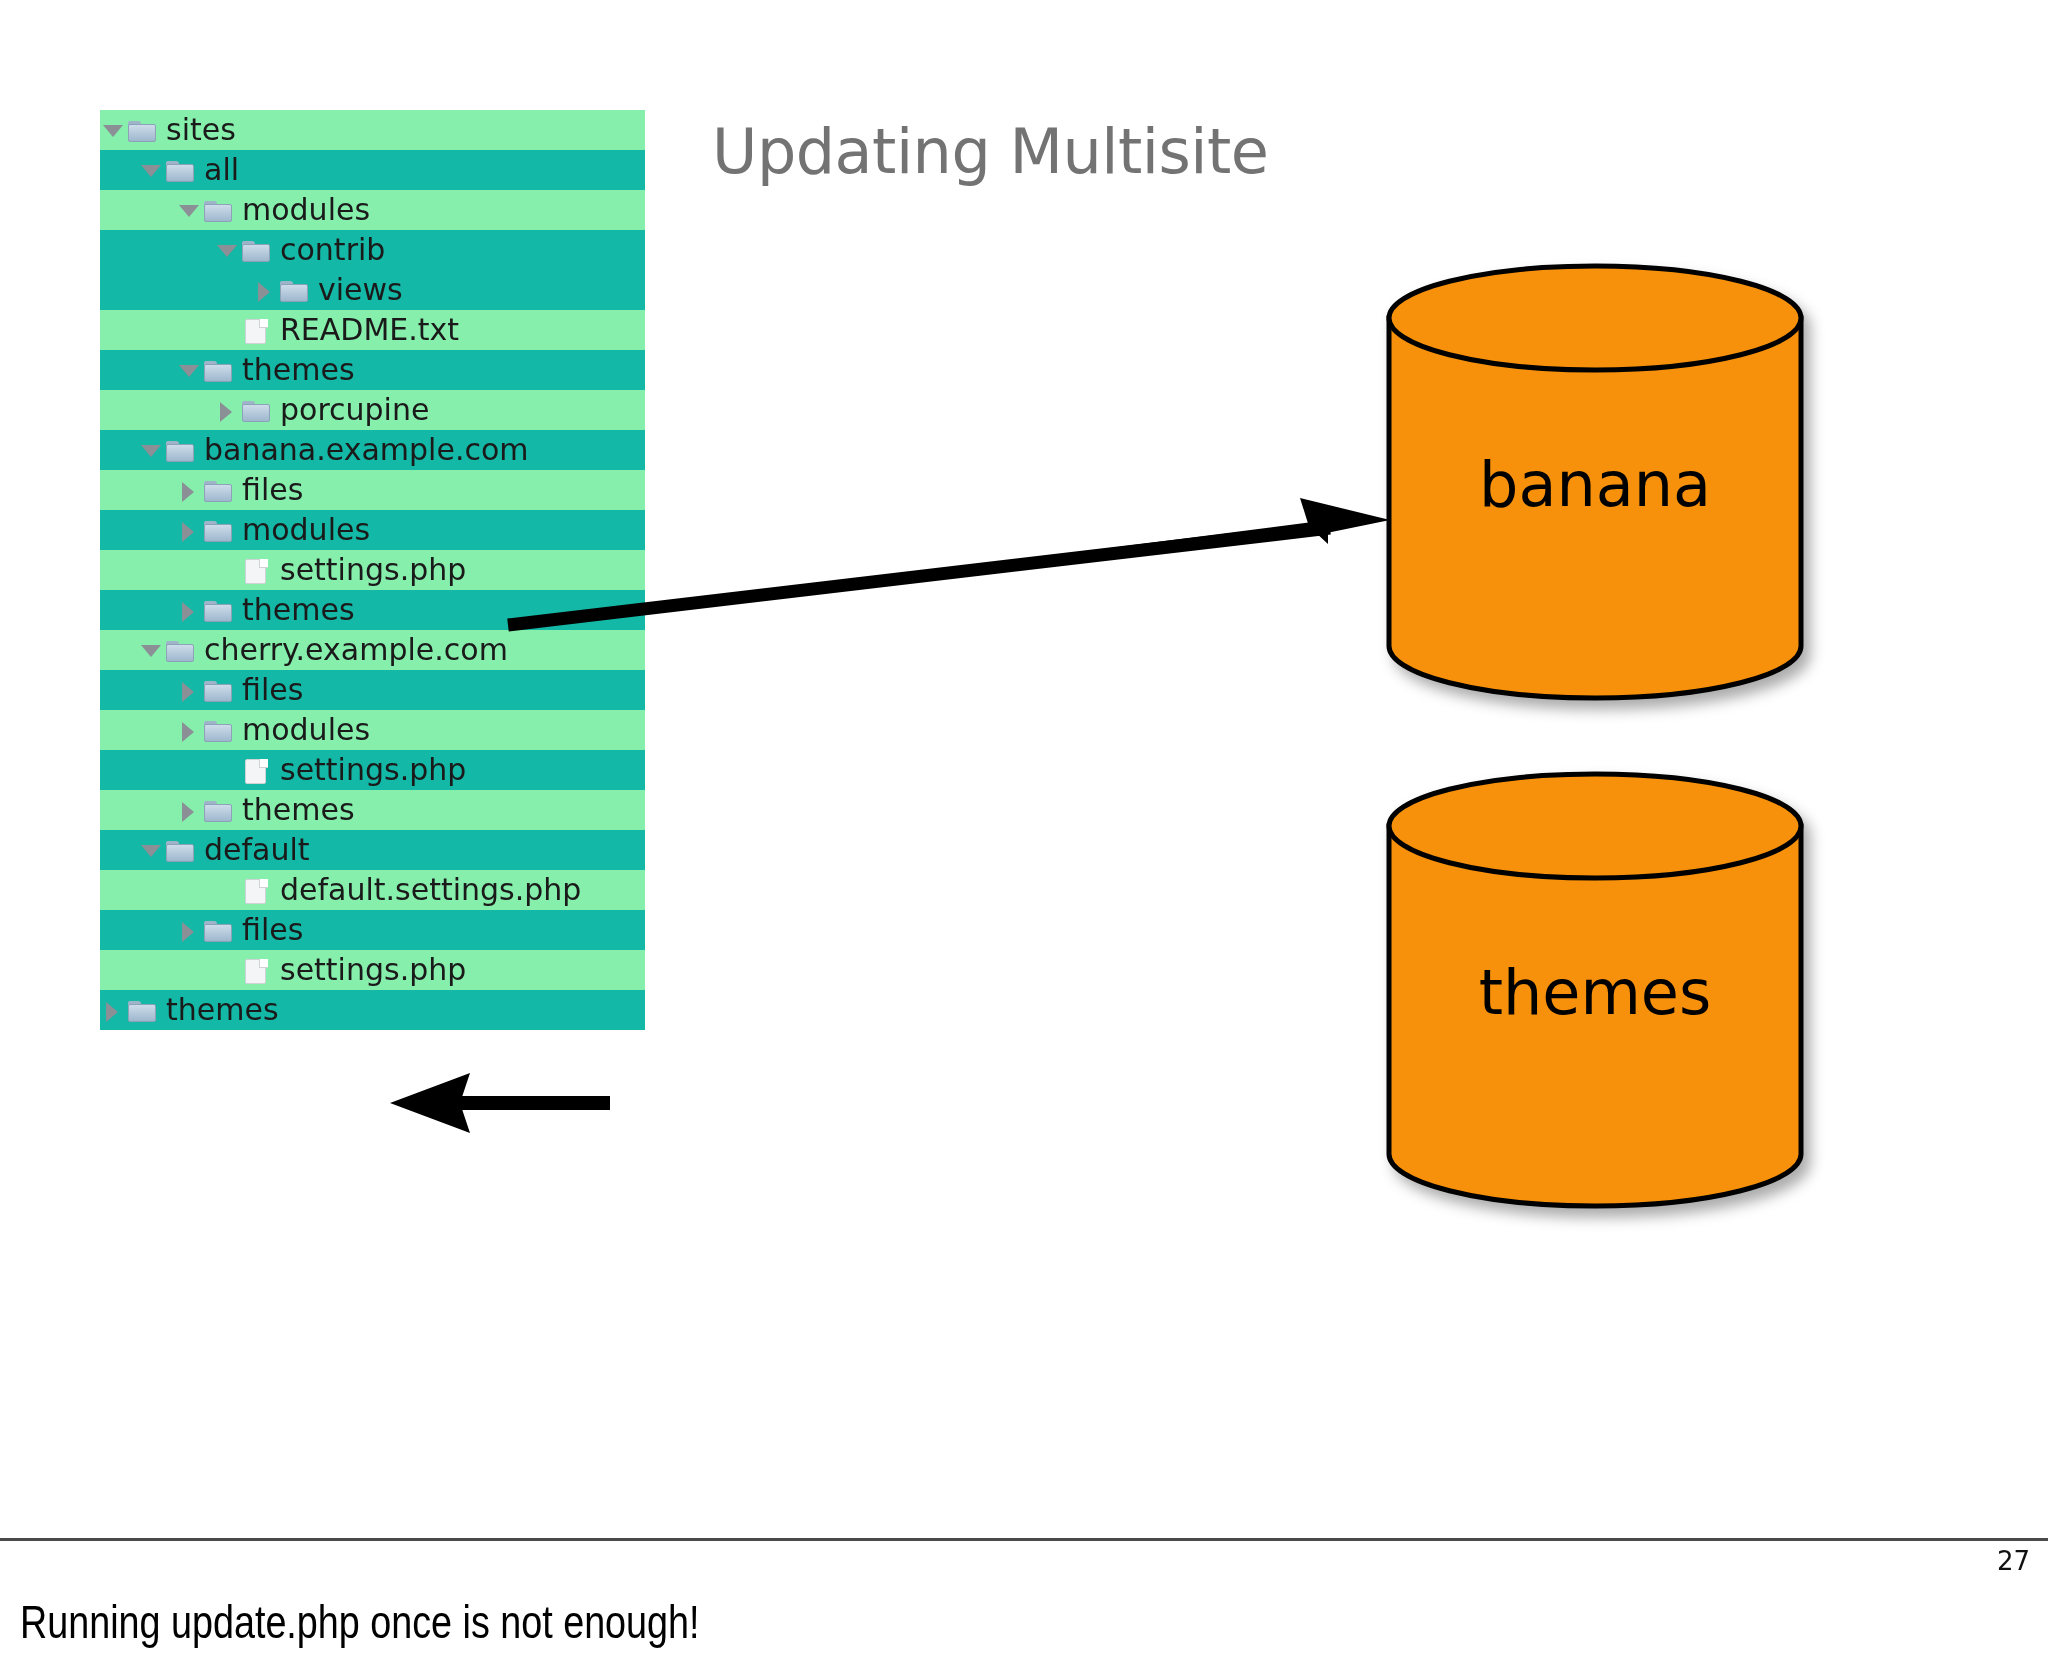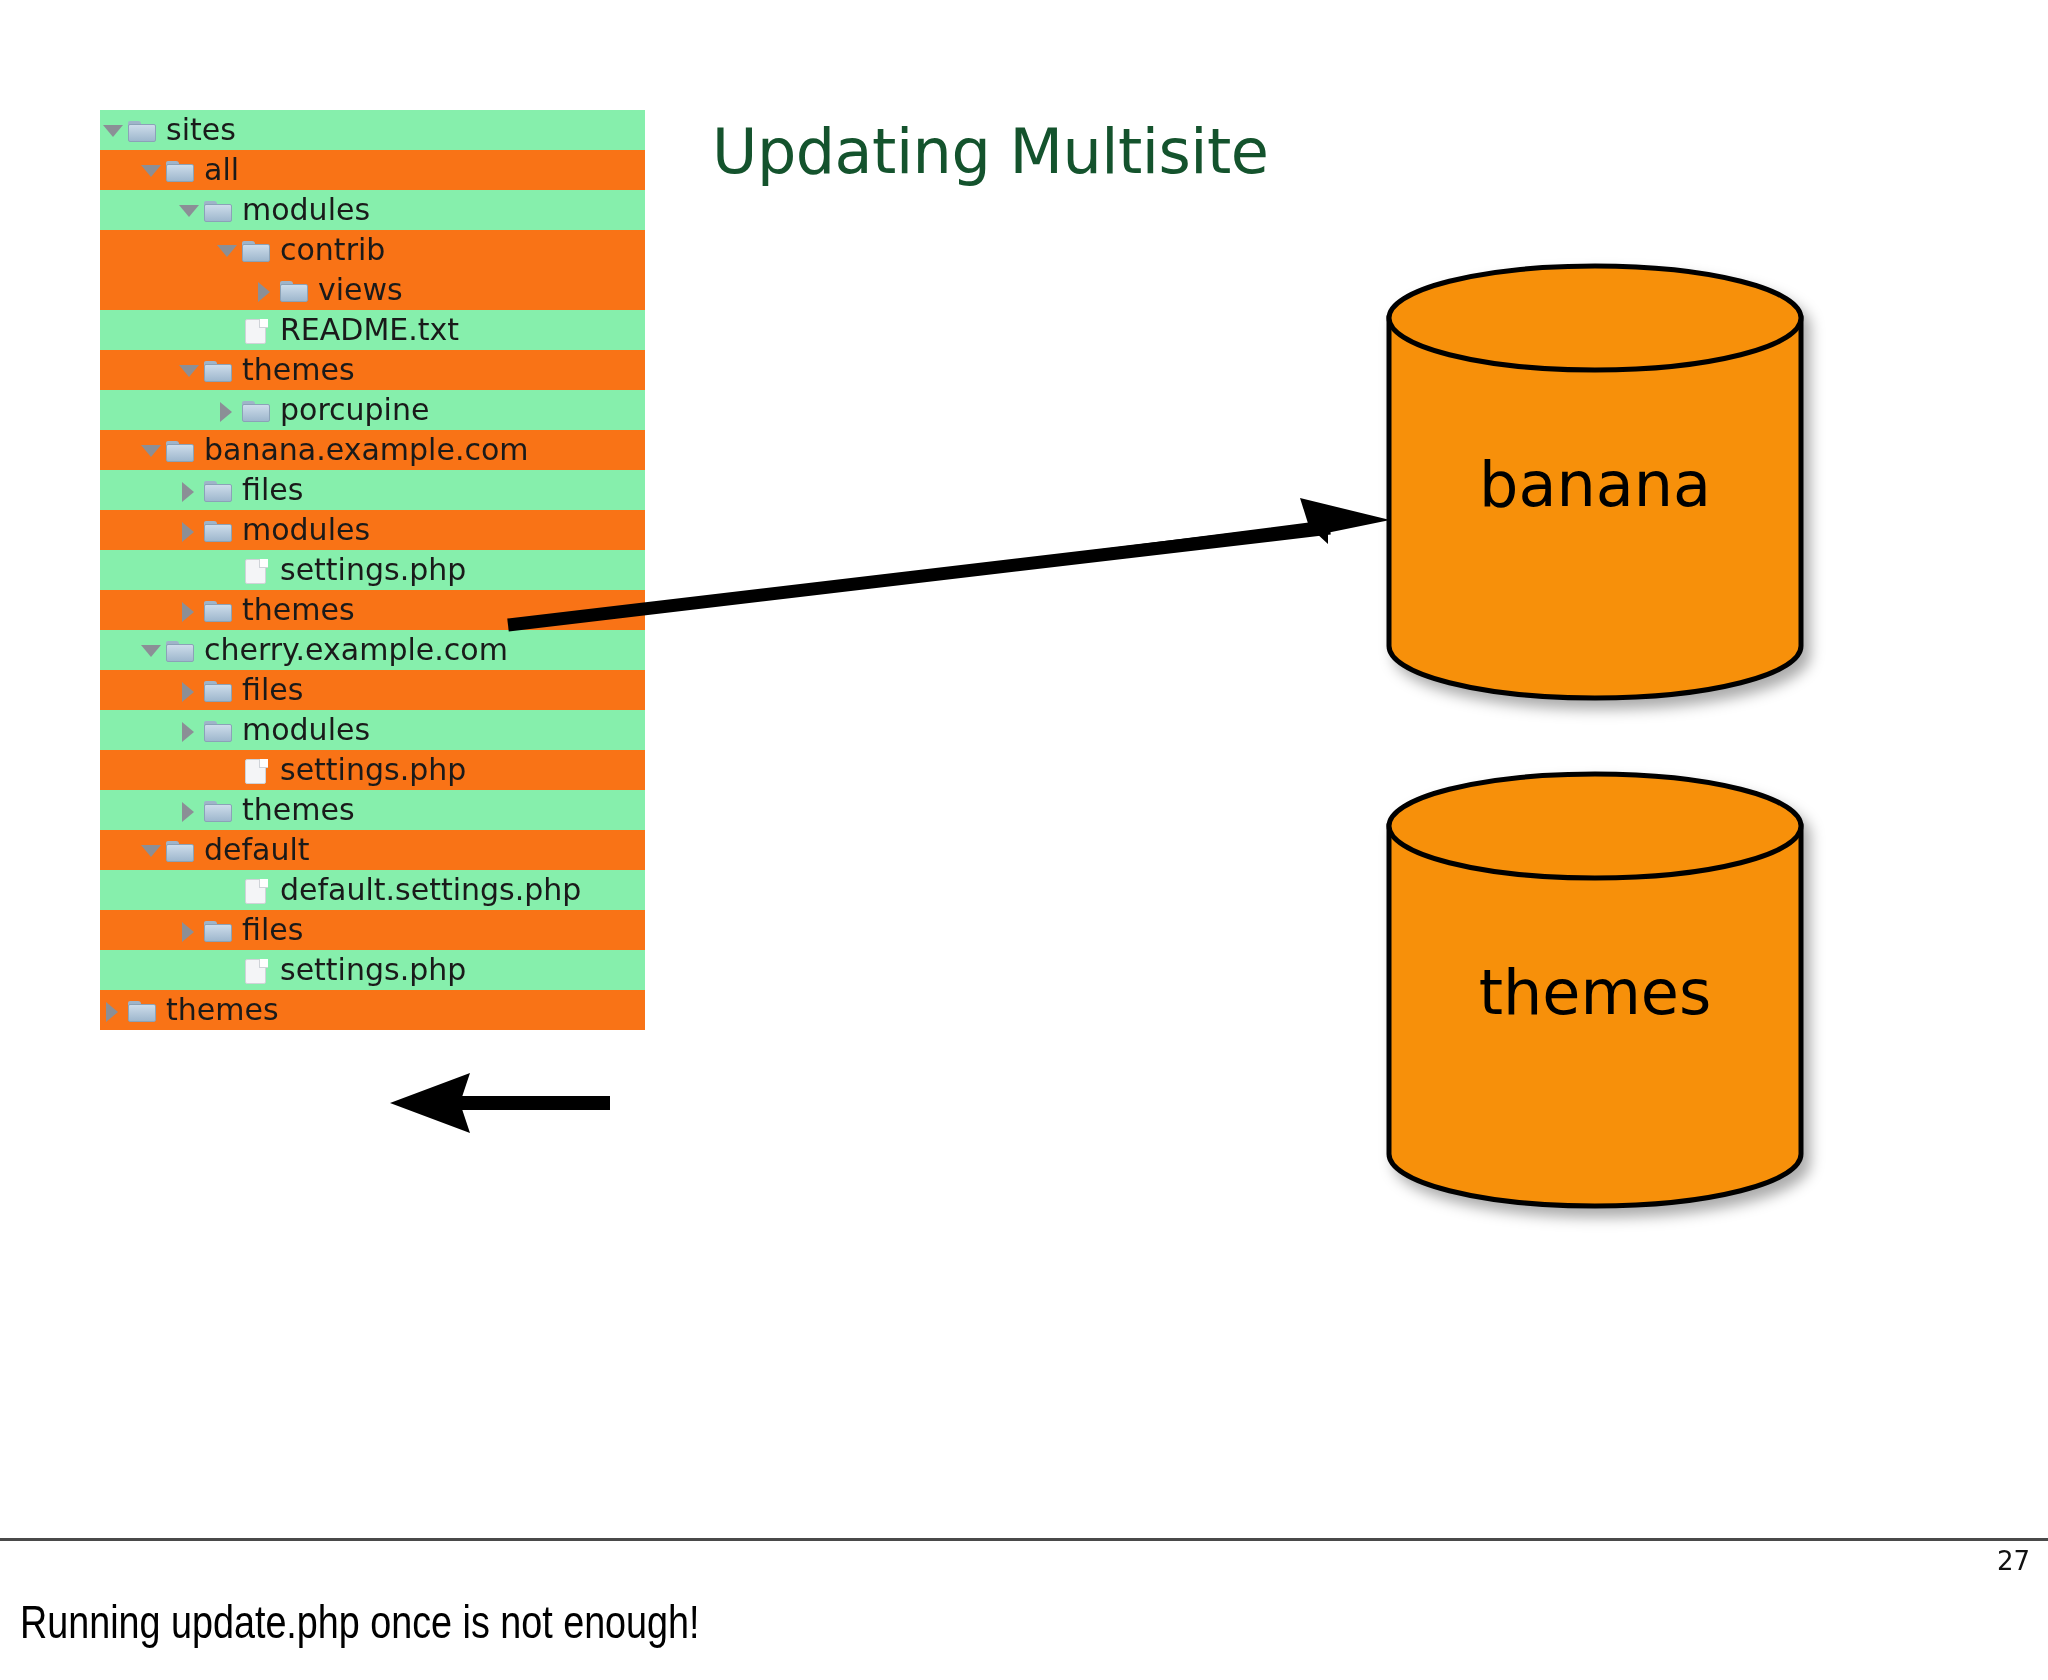--- a/index.html
+++ b/index.html
@@ -27,21 +27,21 @@
   }
 
   
   #slide-title {
     position: absolute;
     left: 712px;
     top: 115px;
     font-size: 62px;
     font-weight: 400;
     letter-spacing: -0.5px;
-    color: #14532d;
+    color: #737373;
     white-space: nowrap;
     font-family: "DejaVu Sans", sans-serif;
     text-align: center;
   }
 
   
   #file-tree {
     position: absolute;
     left: 100px;
     top: 110px;
@@ -49,21 +49,21 @@
   }
   .tree-row {
     position: relative;
     height: 40px;
     line-height: 40px;
     white-space: nowrap;
     font-size: 30px;
     color: #1a1a1a;
     font-family: "DejaVu Sans", sans-serif;
   }
-  .tree-row.striped { background: #f97316; }
+  .tree-row.striped { background: #14b8a6; }
   .tree-row.plain   { background: #86efac; }
 
   .twisty {
     display: inline-block;
     width: 26px;
     height: 40px;
     vertical-align: top;
     position: relative;
   }
   .twisty.open::before {

